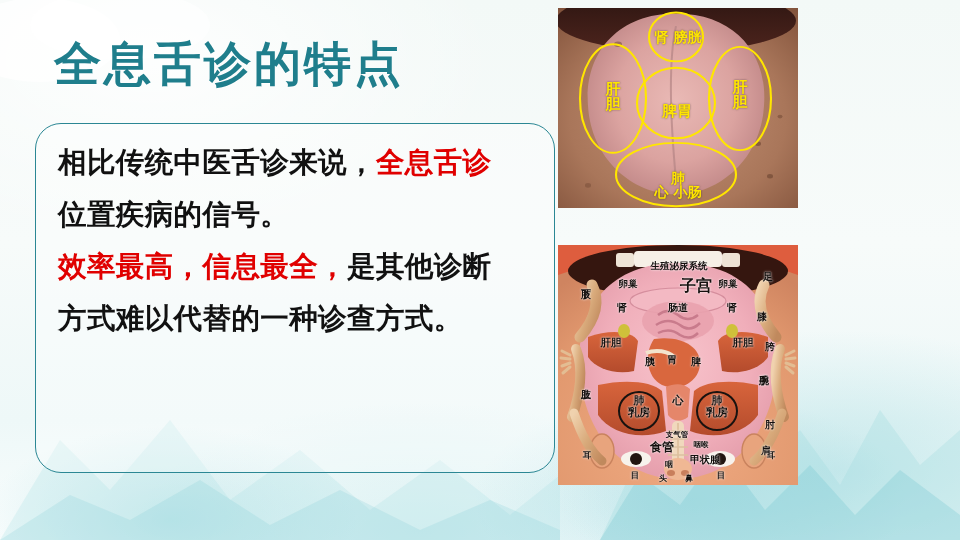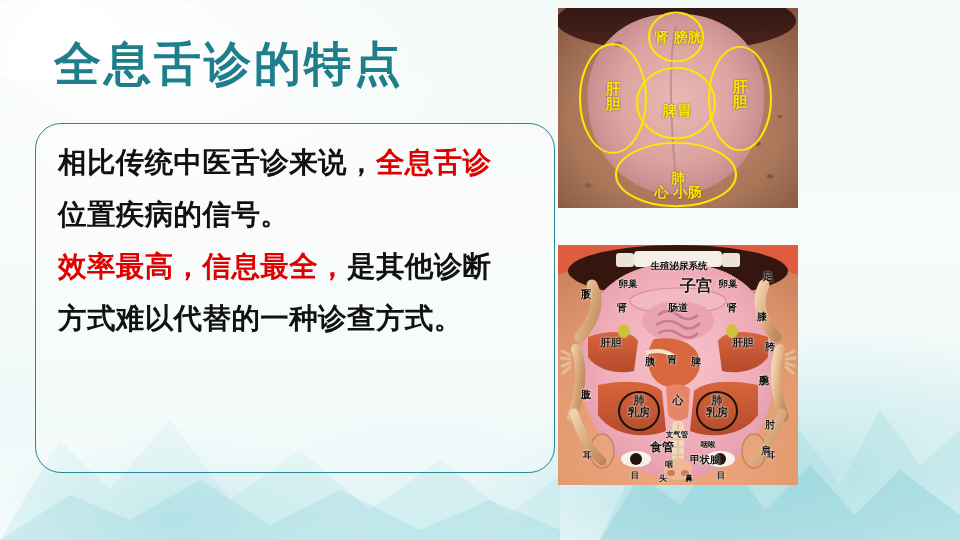--- a/index.html
+++ b/index.html
@@ -303,21 +303,21 @@
     <div class="ring" style="left:60px; top:146px; width:42px; height:40px;"></div>
     <div class="ring" style="left:138px; top:146px; width:42px; height:40px;"></div>
     <div class="blabel" style="left:62px; top:150px; width:38px; font-size:11px;">肺
 乳房</div>
     <div class="blabel" style="left:112px; top:150px; width:16px; font-size:11px;">心</div>
     <div class="blabel" style="left:140px; top:150px; width:38px; font-size:11px;">肺
 乳房</div>
 
     <div class="blabel" style="left:98px; top:186px; width:42px; font-size:7.5px;">支气管</div>
     <div class="blabel" style="left:92px; top:196px; width:14px; font-size:12px; line-height:1;">食管</div>
-    <div class="blabel" style="left:128px; top:196px; width:30px; font-size:7.5px; line-height:1;margin-left:7px;">咽喉</div>
+    <div class="blabel" style="left:128px; top:196px; width:30px; font-size:7.5px; line-height:1;">咽喉</div>
     <div class="blabel" style="left:130px; top:210px; width:34px; font-size:10px;">甲状腺</div>
     <div class="blabel" style="left:104px; top:216px; width:14px; font-size:8px;">咽</div>
     <div class="blabel" style="left:98px; top:230px; width:14px; font-size:8px;">头</div>
     <div class="blabel" style="left:124px; top:230px; width:14px; font-size:8px;">鼻</div>
 
     <div class="blabel" style="left:22px; top:206px; width:14px; font-size:8.5px;">耳</div>
     <div class="blabel" style="left:206px; top:206px; width:14px; font-size:8.5px;">耳</div>
     <div class="blabel" style="left:70px; top:226px; width:14px; font-size:8.5px;">目</div>
     <div class="blabel" style="left:156px; top:226px; width:14px; font-size:8.5px;">目</div>
 

